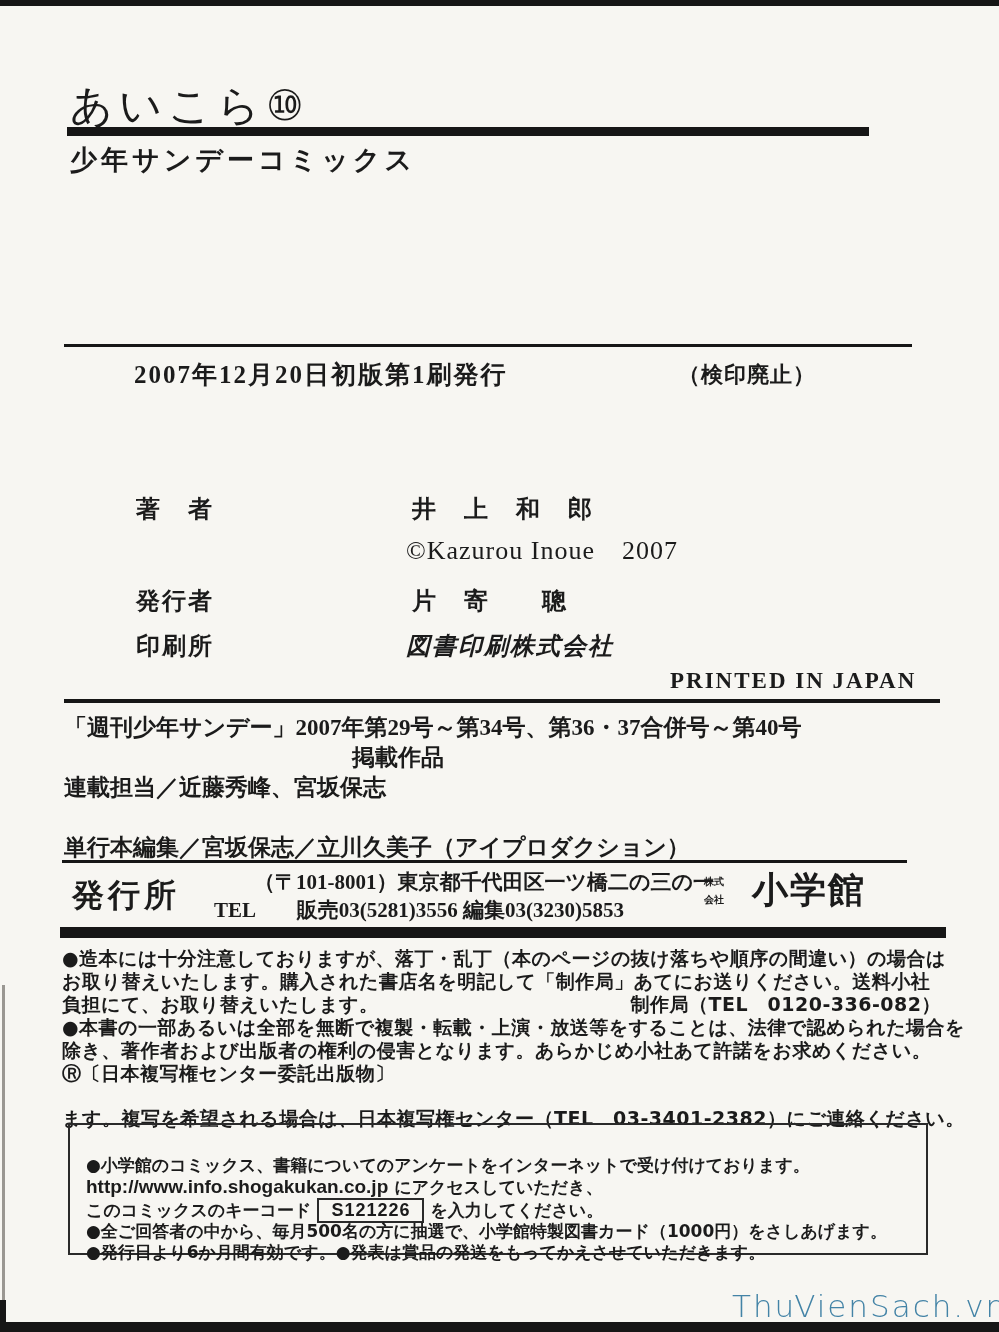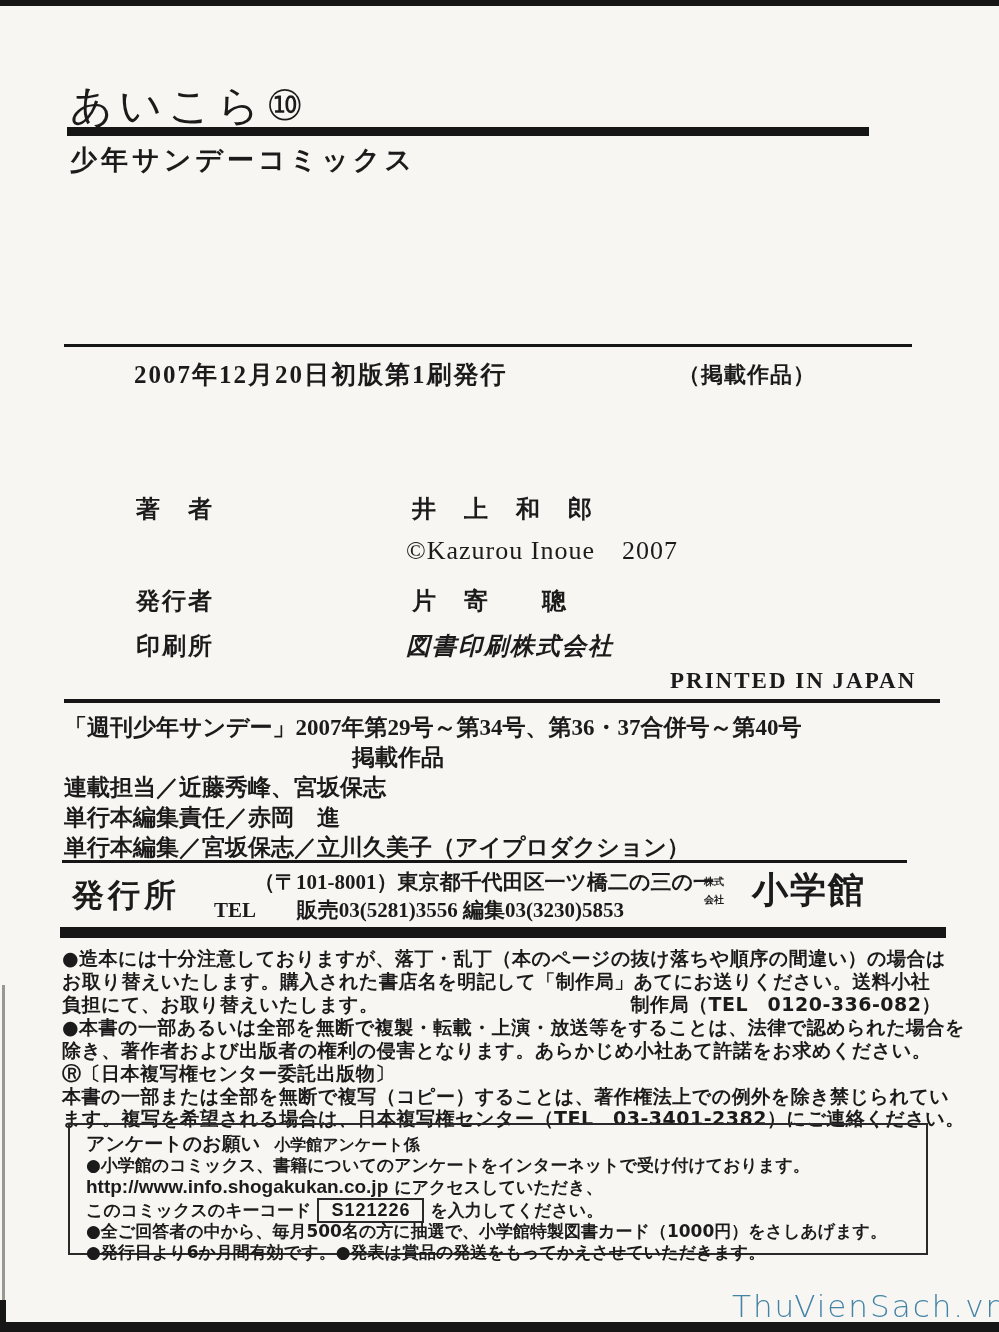--- a/index.html
+++ b/index.html
@@ -72,64 +72,59 @@
   <div class="rule" style="left:0;top:1322px;width:999px;height:10px;"></div>
   <div class="grayline" style="left:2px;top:985px;width:3px;height:320px;"></div>
   <div class="rule" style="left:0;top:1300px;width:6px;height:32px;"></div>
 
   <div class="abs gothic book-title" style="left:70px;top:78px;">あいこら⑩</div>
   <div class="rule" style="left:67px;top:127px;width:802px;height:9px;"></div>
   <div class="abs gothic series" style="left:70px;top:142px;">少年サンデーコミックス</div>
 
   <div class="rule" style="left:64px;top:344px;width:848px;height:3px;"></div>
   <div class="abs serif date-line" style="left:134px;top:358px;">2007年12月20日初版第1刷発行</div>
-  <div class="abs serif inspection" style="left:678px;top:360px;">（掲載作品）</div>
+  <div class="abs serif inspection" style="left:678px;top:360px;">（検印廃止）</div>
 
   <div class="abs serif col-label" style="left:136px;top:493px;">著　者</div>
   <div class="abs serif col-value" style="left:412px;top:493px;">井　上　和　郎</div>
   <div class="abs serif copyright" style="left:406px;top:533px;">©Kazurou Inoue　2007</div>
 
   <div class="abs serif col-label" style="left:136px;top:585px;">発行者</div>
   <div class="abs serif col-value" style="left:412px;top:585px;">片　寄　　聰</div>
 
   <div class="abs serif col-label" style="left:136px;top:630px;">印刷所</div>
   <div class="abs serif col-value" style="left:406px;top:630px;font-style:italic;">図書印刷株式会社</div>
 
   <div class="abs serif printedin" style="left:670px;top:668px;">PRINTED IN JAPAN</div>
 
   <div class="rule" style="left:64px;top:699px;width:876px;height:4px;"></div>
   <div class="abs serif mag-line" style="left:64px;top:712px;">「週刊少年サンデー」2007年第29号～第34号、第36・37合併号～第40号</div>
   <div class="abs serif mag-line" style="left:352px;top:742px;">掲載作品</div>
   <div class="abs serif staff-line" style="left:64px;top:772px;">連載担当／近藤秀峰、宮坂保志</div>
-  <div class="abs serif staff-line" style="left:64px;top:802px;">単行本編集責任／赤岡　進</div>
   <div class="abs serif staff-line" style="left:64px;top:832px;">単行本編集／宮坂保志／立川久美子（アイプロダクション）</div>
 
   <div class="rule" style="left:62px;top:860px;width:845px;height:3px;"></div>
   <div class="abs gothic pub-label" style="left:72px;top:874px;">発行所</div>
   <div class="abs serif pub-addr" style="left:214px;top:868px;">（〒101-8001）東京都千代田区一ツ橋二の三の一</div>
   <div class="abs serif pub-tel" style="left:214px;top:896px;">TEL　　販売03(5281)3556 編集03(3230)5853</div>
   <div class="abs gothic company-prefix" style="left:704px;top:874px;">株式</div>
   <div class="abs gothic company-prefix" style="left:704px;top:892px;">会社</div>
   <div class="abs gothic company-name" style="left:752px;top:866px;">小学館</div>
 
   <div class="rule" style="left:60px;top:927px;width:886px;height:11px;"></div>
   <div class="abs gothic notice" style="left:62px;top:946px;">●造本には十分注意しておりますが、落丁・乱丁（本のページの抜け落ちや順序の間違い）の場合は</div>
   <div class="abs gothic notice" style="left:62px;top:969px;">お取り替えいたします。購入された書店名を明記して「制作局」あてにお送りください。送料小社</div>
   <div class="abs gothic notice" style="left:62px;top:992px;">負担にて、お取り替えいたします。</div>
   <div class="abs gothic notice" style="right:58px;top:992px;">制作局（TEL　0120-336-082）</div>
   <div class="abs gothic notice" style="left:62px;top:1015px;">●本書の一部あるいは全部を無断で複製・転載・上演・放送等をすることは、法律で認められた場合を</div>
   <div class="abs gothic notice" style="left:62px;top:1038px;">除き、著作者および出版者の権利の侵害となります。あらかじめ小社あて許諾をお求めください。</div>
   <div class="abs gothic notice" style="left:62px;top:1061px;">Ⓡ〔日本複写権センター委託出版物〕</div>
-  <div class="abs gothic notice" style="left:62px;top:1084px;">本書の一部または全部を無断で複写（コピー）することは、著作権法上での例外を除き禁じられてい</div>
   <div class="abs gothic notice" style="left:62px;top:1106px;">ます。複写を希望される場合は、日本複写権センター（TEL　03-3401-2382）にご連絡ください。</div>
 
   <div class="survey-box">
-    <div class="survey-row gothic" style="left:16px;top:6px;">
-      <span class="survey-heading">アンケートのお願い</span><span class="survey-heading-suffix">小学館アンケート係</span>
-    </div>
     <div class="survey-row gothic" style="left:16px;top:29px;">●小学館のコミックス、書籍についてのアンケートをインターネットで受け付けております。</div>
     <div class="survey-row gothic" style="left:16px;top:51px;">
       <span class="survey-url">http://www.info.shogakukan.co.jp</span><span class="survey-url-suffix">にアクセスしていただき、</span>
     </div>
     <div class="survey-row gothic" style="left:16px;top:73px;">
       <span>このコミックスのキーコード</span><span class="keycode-badge">S121226</span><span>を入力してください。</span>
     </div>
     <div class="survey-row gothic" style="left:16px;top:95px;">●全ご回答者の中から、毎月500名の方に抽選で、小学館特製図書カード（1000円）をさしあげます。</div>
     <div class="survey-row gothic" style="left:16px;top:116px;">●発行日より6か月間有効です。●発表は賞品の発送をもってかえさせていただきます。</div>
   </div>

